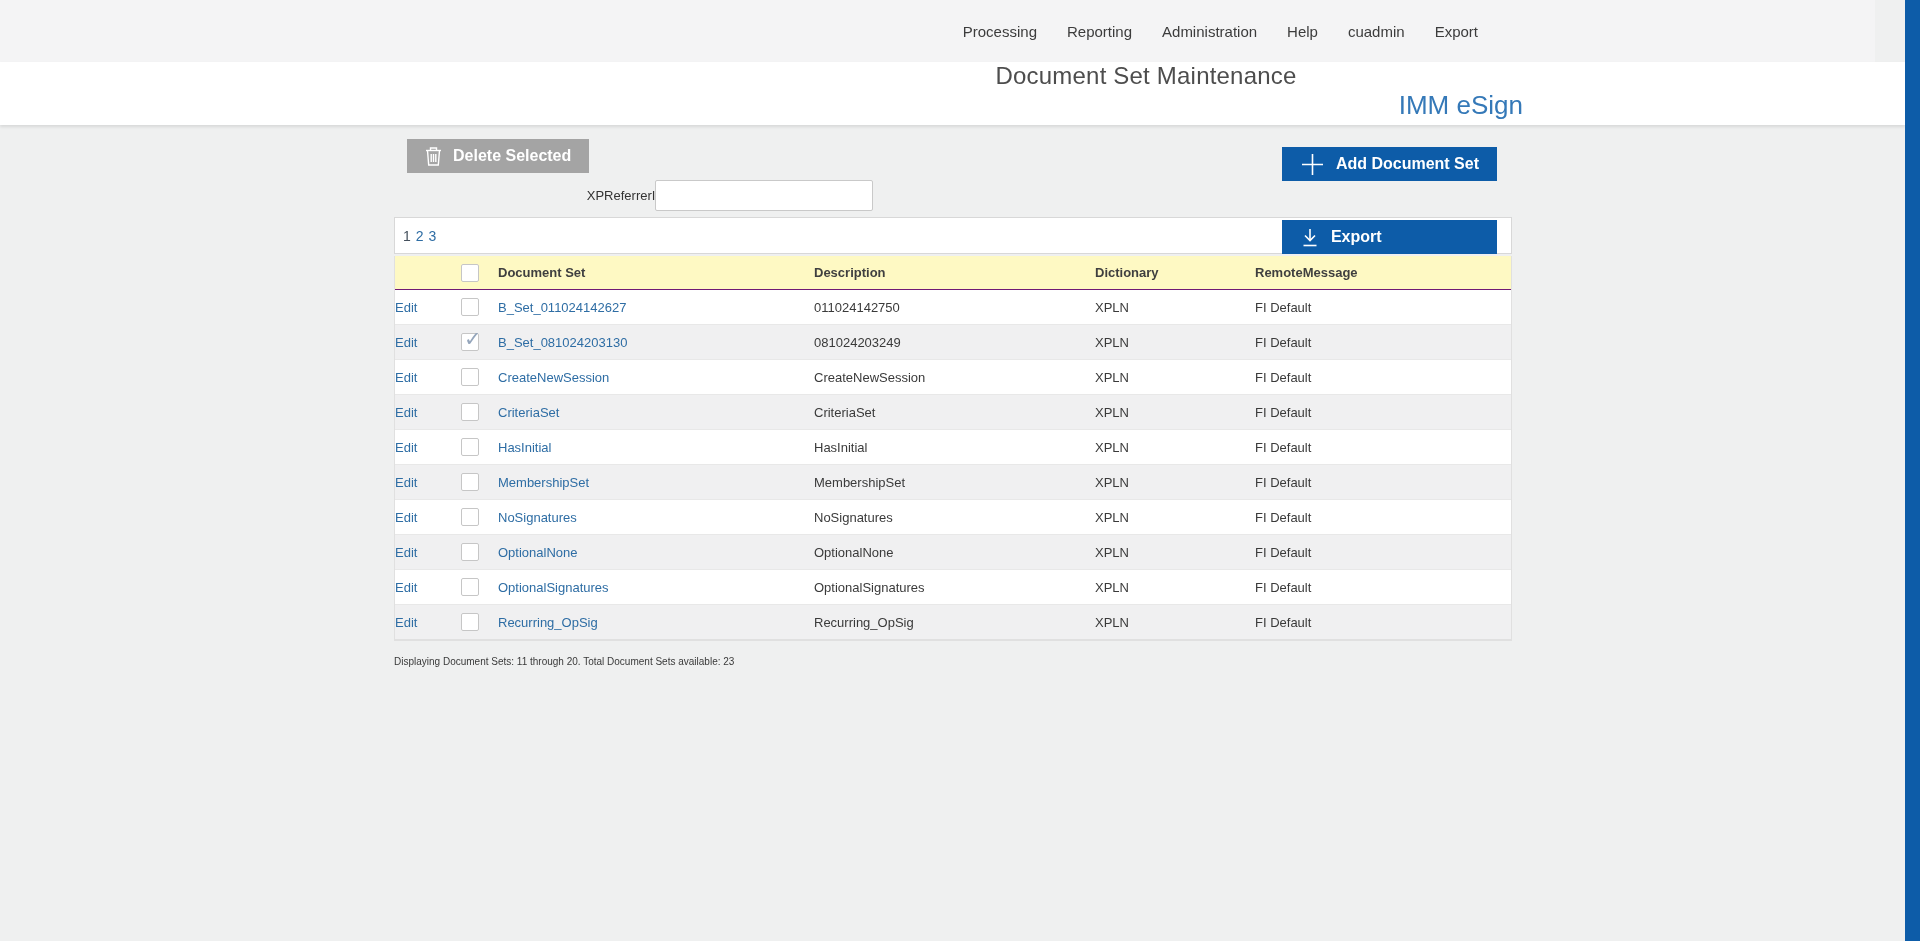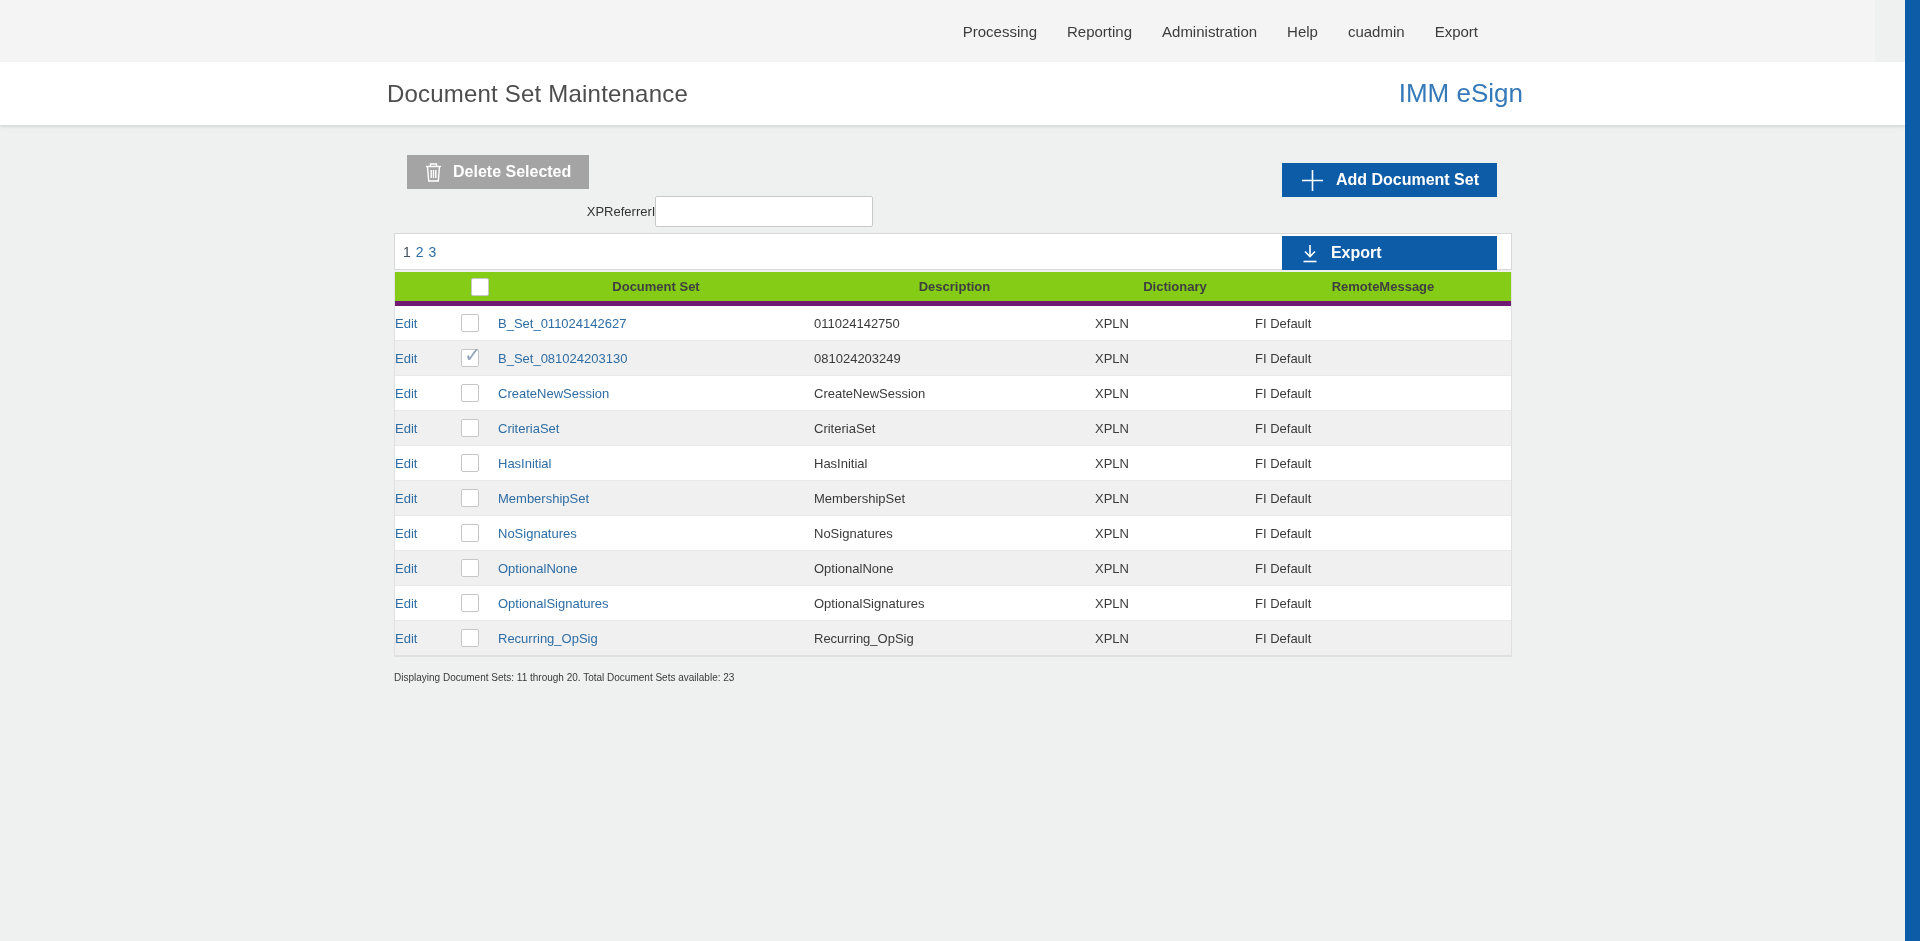--- a/index.html
+++ b/index.html
@@ -26,35 +26,35 @@
   .topnav { display: flex; gap: 30px; margin-right: 397px; }
   .nav-item {
     font-size: 15px; color: #3c3c3c; cursor: pointer; white-space: nowrap;
   }
 
   
   .header {
     position: absolute; left: 0; top: 62px; width: 1905px; height: 63px;
     background: #ffffff;
     box-shadow: 0 2px 3px rgba(0,0,0,0.10);
-    display: flex; align-items: center;
+    display: flex; align-items: center; flex-direction: column;
   }
   .page-title {
     margin-left: 387px;
     font-size: 24px; color: #4d4d4d; letter-spacing: 0.2px;
   }
   .brand {
     margin-left: auto; margin-right: 382px;
     font-size: 26px; color: var(--brand);
   }
 
   
   .main { position: absolute; left: 394px; top: 125px; width: 1118px; }
 
-  .toolbar { position: relative; margin-top: 30px; height: 34px; }
+  .toolbar { position: relative; margin-top: 14px; height: 34px; }
   .btn {
     display: inline-flex; align-items: center; gap: 11px;
     height: 34px; padding: 0 18px;
     border: none; cursor: pointer;
     color: #fff; font-size: 16px; font-weight: 600;
     font-family: "Liberation Sans", sans-serif;
   }
   .btn svg { display: block; }
   .btn-delete { position: absolute; left: 13px; top: 0; background: var(--graybtn); }
   .right-buttons { position: absolute; right: 15px; top: 8px; display: flex; gap: 39px; flex-direction: column; }
@@ -82,21 +82,21 @@
   .page-link { font-size: 14px; color: var(--link); cursor: pointer; }
   .page-link.current { color: #44505c; cursor: default; }
 
   
   .dtable { margin-top: 2px; border: 1px solid #e0e0e0; border-top: none; background: #fff; }
   .trow, .thead {
     display: grid;
     grid-template-columns: 66px 37px 316px 281px 160px 1fr;
     align-items: center;
   }
-  .thead { height: 34px; background: #84cc16; border-bottom: 5px solid #701a75; text-align: center; }
+  .thead { height: 34px; background: #fef9c3; border-bottom: 1px solid #701a75; }
   .thead .hcell { font-size: 13px; font-weight: bold; color: #3f3f3f; }
   .trow { height: 35px; background: #fff; border-bottom: 1px solid #e8e8e8; }
   .trow.alt { background: #f0f0f1; }
   .trow:last-child { border-bottom: 1px solid #e0e0e0; }
   .cell { font-size: 13px; color: #3a3a3a; white-space: nowrap; overflow: hidden; }
   .cell-edit { }
   .link { color: var(--link); text-decoration: none; cursor: pointer; }
   .checkbox {
     position: relative; display: inline-block; width: 18px; height: 18px;
     background: #fff; border: 1px solid #c6c6c6; border-radius: 2px;

